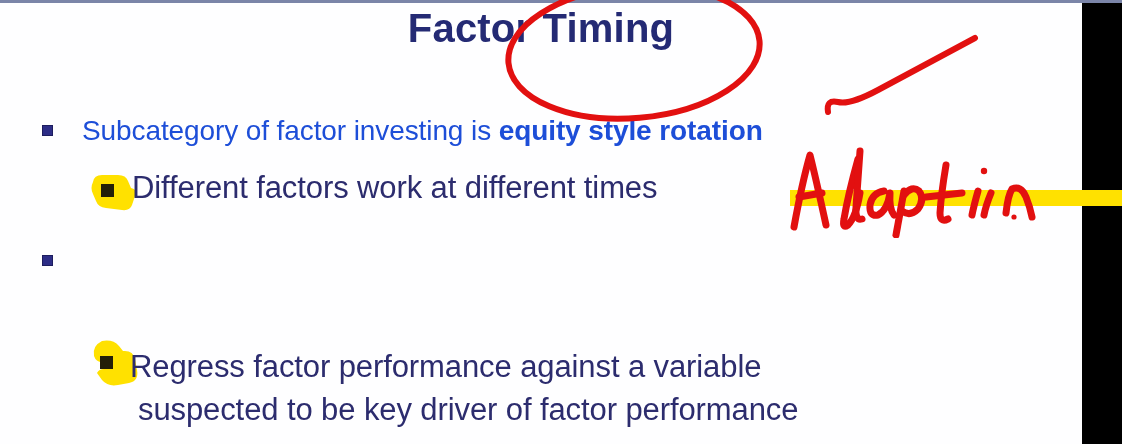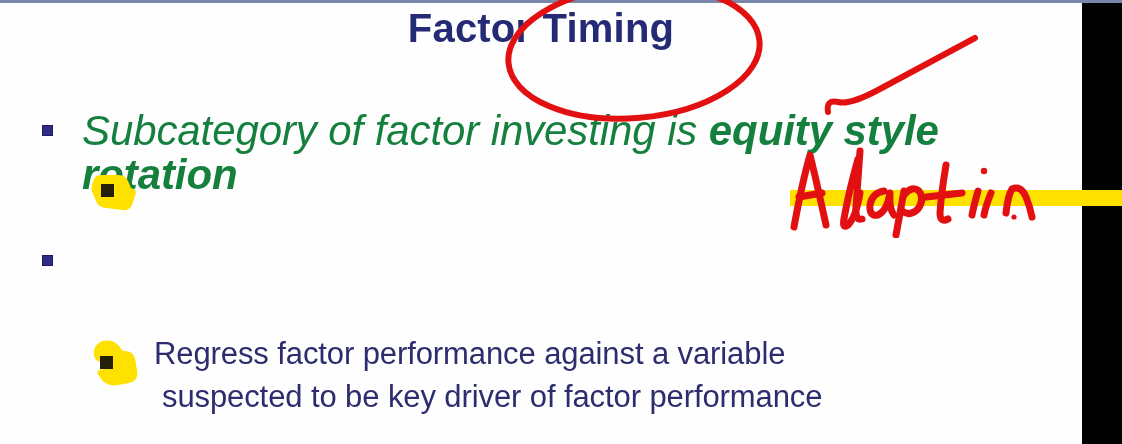--- a/index.html
+++ b/index.html
@@ -35,25 +35,24 @@
     width: 1082px;
     text-align: center;
     font-size: 40px;
     font-weight: bold;
     color: #242a74;
     letter-spacing: 0.2px;
   }
   
   .lvl1 {
     position: absolute;
-    color: #15803d;
-    font-size: 42px;
+    color: #1d4ed8;
+    font-size: 28px;
     line-height: 44px;
     letter-spacing: -0.1px;
-    font-style: italic;
   }
   .lvl2 {
     position: absolute;
     color: #2c2c6e;
     font-size: 31px;
     line-height: 43px;
     letter-spacing: -0.1px;
   }
   .b {
     font-weight: bold;
@@ -109,30 +108,31 @@
   <div class="sq1" style="left:42px; top:125px;"></div>
   <div class="lvl1" style="left:82px; top:109px; width:960px;">
     <span>Subcategory of factor investing is </span><span class="b">equity style rotation</span>
   </div>
 
   <svg class="blob" style="left:88px; top:172px;" width="50" height="42" viewBox="0 0 50 42">
     <path d="M5 10 Q6 3 14 3 L30 3 Q38 3 40 9 L43 16 Q50 17 47 24 L44 33 Q42 39 34 38 L18 36
              Q10 35 8 29 L5 22 Q2 16 5 10 Z" fill="#ffe100"></path>
   </svg>
   <div class="sq2" style="left:101px; top:184px;"></div>
+  <div class="lvl2" style="left:132px; top:166px; width:640px;">Different factors work at different times</div>
 
   <div class="sq1" style="left:42px; top:255px;"></div>
 
   <svg class="blob" style="left:88px; top:339px;" width="54" height="56" viewBox="0 0 54 56">
     <path d="M14 2 Q25 0 31 7 L35 12 Q45 11 47 20 L49 31 Q51 42 41 44 L30 46
              Q20 48 14 41 L9 34 Q11 30 16 30 Q19 30 19 27 Q19 23 14 23 Q8 23 6 17
              Q4 7 14 2 Z" fill="#ffe100"></path>
   </svg>
   <div class="sq2" style="left:100px; top:356px;"></div>
-  <div class="lvl2" style="left:130px; top:332px; width:840px;margin-left:24px;">
+  <div class="lvl2" style="left:130px; top:345px; width:840px;">
     <div>Regress factor performance against a variable</div>
     <div style="padding-left:8px;">suspected to be key driver of factor performance</div>
   </div>
 
   <div id="hl-stripe"></div>
 
   <div id="right-black-bar"></div>
   <div style="position:absolute; left:1082px; top:190px; width:40px; height:16px; background:#ffe100;"></div>
 
   <svg id="ink" viewBox="0 0 1122 444">

